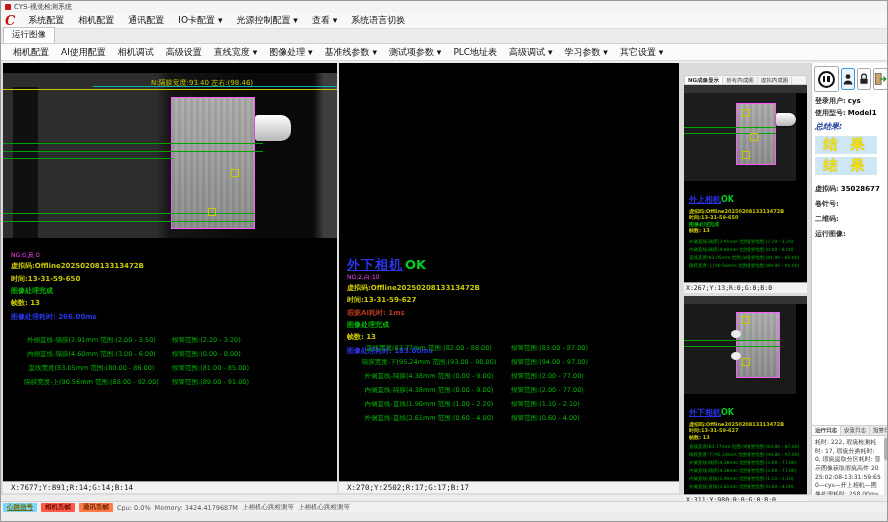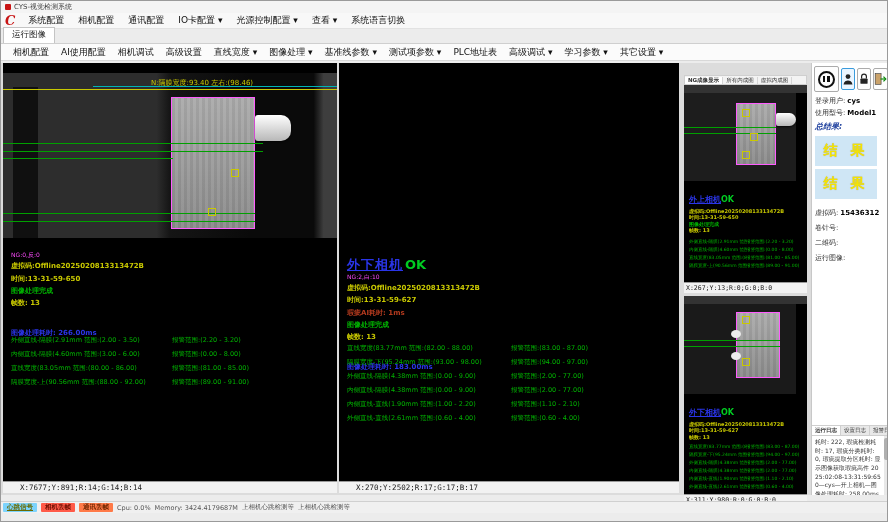--- a/index.html
+++ b/index.html
@@ -17,21 +17,21 @@
   .run-tab{background:#fff;border:1px solid #c4c4c4;border-bottom:none;font-size:8.5px;padding:1px 8px 2px;margin-left:2px;color:#222;}
   .toolbar2{height:17px;background:#fbfbfb;display:flex;align-items:center;font-size:9px;color:#111;border-bottom:1px solid #d8d8d8;padding-left:6px;}
   .tb-wrap{display:flex;}
   .tb-item{padding:0 6px;white-space:nowrap;}
   
   .main{position:absolute;top:62px;left:0;width:888px;height:432px;background:#dcdcdc;}
   .view{position:absolute;top:0;height:430px;background:#000;overflow:hidden;}
   .view-left{left:2px;width:334px;}
   .view-mid{left:338px;width:340px;}
   .vbar{position:absolute;left:0;right:0;bottom:0;height:12px;background:#f2f2f2;border-top:1px solid #9a9a9a;
-    font-family:"DejaVu Sans Mono","Liberation Mono",monospace;font-size:7.5px;color:#222;padding:1px 17px;}
+    font-family:"DejaVu Sans Mono","Liberation Mono",monospace;font-size:7.5px;color:#222;padding:1px 8px;}
   
   .imgc{position:absolute;left:0;top:10px;overflow:hidden;}
   .imgc-left{width:334px;height:165px;background:linear-gradient(90deg,#2d2d2d 0,#2d2d2d 46%,#151515 50%,#0a0a0a 74%,#0a0a0a 93%,#3e3e3e 96%,#3e3e3e 100%);}
   .imgc-mid{width:340px;height:152px;background:#141414;}
   .lyr{position:absolute;}
   .hline{position:absolute;height:1px;}
   .yellow-l{background:#c9c900;}
   .cyan-l{background:#00b4b4;}
   .green-l{background:#00a000;}
   .panel{position:absolute;background:linear-gradient(180deg,#ababab,#8b8b8b);border:1px solid #ff5cff;}
@@ -47,24 +47,24 @@
   .vstrips{position:absolute;background:repeating-linear-gradient(90deg,#202020 0 14px,#272727 14px 17px);}
   .darkcol{position:absolute;background:#0b0b0b;}
   
   .cam-text{position:absolute;left:8px;line-height:1.35;}
   .cam-title{font-size:13px;font-weight:bold;color:#2a35e8;text-decoration:underline;letter-spacing:1px;}
   .cam-ok{font-size:13px;font-weight:bold;color:#00cc22;margin-left:2px;text-decoration:none;display:inline-block;}
   .t-ng{font-size:6px;color:#ff4cff;margin-top:-2px;}
   .t-y{font-size:7px;font-weight:bold;color:#c9c900;margin-top:3px;}
   .t-g{font-size:7px;font-weight:bold;color:#00b400;margin-top:3px;}
   .t-r{font-size:7px;font-weight:bold;color:#b43a1e;margin-top:3px;}
-  .t-b{font-size:7px;font-weight:bold;color:#2a35e8;margin-top:20px;}
+  .t-b{font-size:7px;font-weight:bold;color:#2a35e8;margin-top:4px;}
   .mrows{position:absolute;left:8px;right:4px;}
   .mrow{display:flex;height:14px;align-items:center;font-size:6.5px;color:#00b400;}
-  .mrow .mtext{width:50%;white-space:nowrap;overflow:hidden;}
+  .mrow .mtext{width:50%;white-space:nowrap;overflow:hidden;text-align:center;}
   .mrow .malarm{white-space:nowrap;}
   
   .small-col{position:absolute;left:683px;width:123px;top:12px;height:430px;background:#dcdcdc;}
   .sc-tabs{height:10px;display:flex;background:#f3f3f3;border:1px solid #cfcfcf;font-size:5.5px;color:#333;align-items:center;}
   .sc-tab{padding:0 3px;border-right:1px solid #d5d5d5;white-space:nowrap;}
   .sc-tab.active{background:#ffffff;font-weight:bold;}
   .sview{position:absolute;left:0;width:123px;background:#000;overflow:hidden;}
   .sview1{top:10px;height:208px;}
   .sview2{top:221px;height:209px;}
   .svbar{position:absolute;left:0;right:0;bottom:0;height:11px;background:#f2f2f2;border-top:1px solid #9a9a9a;
@@ -79,24 +79,24 @@
   .right-panel{position:absolute;left:810px;top:0;width:78px;height:432px;background:#ffffff;border-left:1px solid #c8c8c8;}
   .rp-buttons{display:flex;align-items:flex-start;gap:2px;padding:3px 1px 2px 2px;}
   .btn{background:#fdfdfd;border:1px solid #ababab;border-radius:2px;display:flex;align-items:center;justify-content:center;padding:0;}
   .btn-pause{width:26px;height:26px;}
   .pause-icon{display:block;width:17px;height:17px;border:2.5px solid #101010;border-radius:50%;position:relative;}
   .pause-icon::before,.pause-icon::after{content:"";position:absolute;top:3px;width:2.5px;height:6px;background:#101010;}
   .pause-icon::before{left:3px;} .pause-icon::after{right:3px;}
   .btn-sm{width:15px;height:22px;margin-top:2px;}
   .btn-sel{border:1px solid #3a9bdc;background:#eaf5ff;}
   .rp-field{display:flex;font-size:7px;color:#333;padding:2px 3px 0;align-items:baseline;}
-  .rp-field .lab{white-space:nowrap;}
+  .rp-field .lab{white-space:nowrap;font-weight:bold;}
   .rp-field .val{font-weight:bold;color:#000;margin-left:2px;white-space:nowrap;}
   .rp-total{font-size:8px;color:#1a3c9c;font-weight:bold;font-style:italic;padding:3px 3px 1px;}
-  .result-box{width:62px;height:30px;margin:3px 3px 0;background:#cfe6f5;display:flex;align-items:center;justify-content:center;}
+  .result-box{width:62px;height:18px;margin:3px 3px 0;background:#cfe6f5;display:flex;align-items:center;justify-content:center;}
   .result-box span{font-family:"DejaVu Serif","Liberation Serif",serif;font-size:14px;font-weight:bold;color:#f5e400;letter-spacing:4px;text-shadow:0 0 1px #999;}
   .rp-log{position:absolute;left:0;right:0;bottom:0;height:70px;border-top:1px solid #cfcfcf;}
   .log-tabs{display:flex;height:10px;font-size:5.5px;background:#e8e8e8;border-bottom:1px solid #cfcfcf;}
   .log-tab{padding:0 3px;display:flex;align-items:center;border-right:1px solid #cfcfcf;color:#333;white-space:nowrap;}
   .log-tab.active{background:#fff;font-weight:bold;}
   .log-body{position:relative;height:59px;background:#fff;overflow:hidden;}
   .log-text{font-size:6px;color:#333;line-height:1.45;padding:2px 7px 2px 3px;word-break:break-all;}
   .log-scroll{position:absolute;right:0;top:0;bottom:0;width:5px;background:#e8e8e8;}
   .log-thumb{position:absolute;right:0;top:2px;width:5px;height:22px;background:#b0b0b0;border-radius:2px;}
   
@@ -400,21 +400,21 @@
 
           <div class="result-box">
             <span>结 果</span>
           </div>
         </div>
       <div style="height:4px;"></div>
       <div>
 
           <div class="rp-field" style="padding-top:5px;">
             <span class="lab">虚拟码:</span>
-            <span class="val">15436312</span>
+            <span class="val">35028677</span>
           </div>
 
           <div class="rp-field" style="padding-top:5px;">
             <span class="lab">卷针号:</span>
             <span class="val"></span>
           </div>
 
           <div class="rp-field" style="padding-top:5px;">
             <span class="lab">二维码:</span>
             <span class="val"></span>

